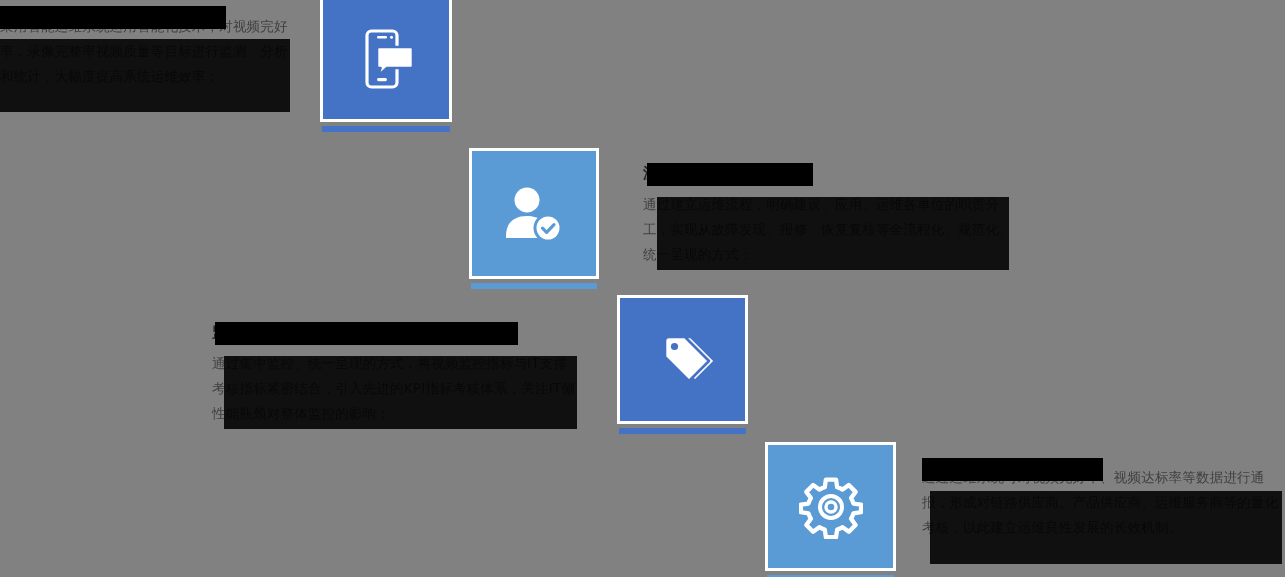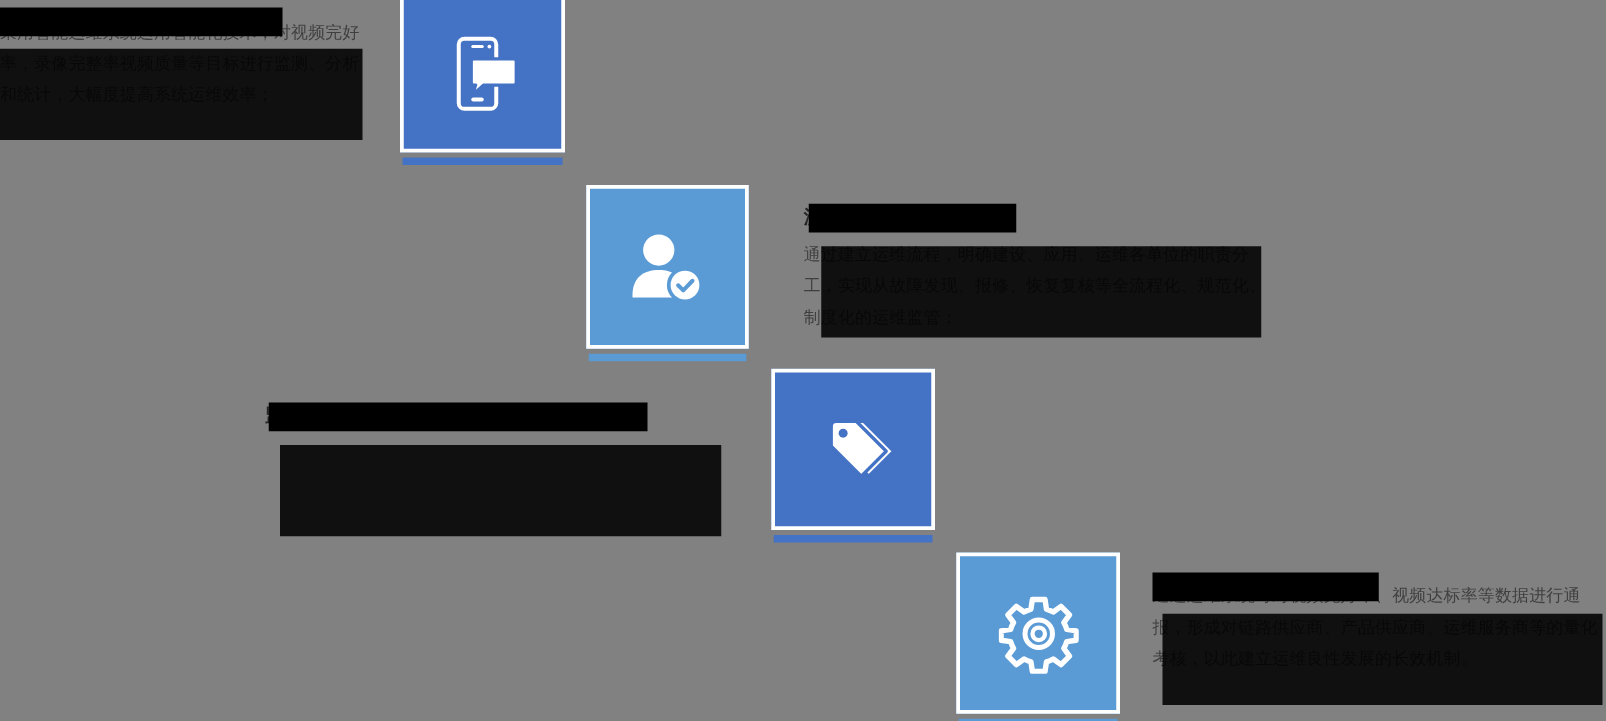--- a/index.html
+++ b/index.html
@@ -155,27 +155,28 @@
 
   <div class="block" id="block-1">
     <div class="block-title"></div>
     <div class="block-body">采用智能运维系统运用智能化技术，对视频完好率，录像完整率视频质量等目标进行监测、分析和统计，大幅度提高系统运维效率；</div>
   </div>
   <div class="redact" id="r1-title"></div>
   <div class="redact-soft" id="r1-body"></div>
 
   <div class="block" id="block-2">
     <div class="block-title">流化</div>
-    <div class="block-body">通过建立运维流程，明确建设、应用、运维各单位的职责分工，实现从故障发现、报修、恢复复核等全流程化、规范化、制度化的运维监管；</div>
+    <div class="block-body">通过建立运维流程，明确建设、应用、运维各单位的职责分工，实现从故障发现、报修、恢复复核等全流程化、规范化、统一呈现的方式；</div>
   </div>
   <div class="redact" id="r2-title"></div>
   <div class="redact-soft" id="r2-body"></div>
 
   <div class="block" id="block-3">
     <div class="block-title">监</div>
+    <div class="block-body">通过集中监控、统一呈现的方式，将视频监控指标与IT支撑考核指标紧密结合，引入先进的KPI指标考核体系，关注IT侧性能瓶颈对整体监控的影响；</div>
   </div>
   <div class="redact" id="r3-title"></div>
   <div class="redact-soft" id="r3-body"></div>
 
   <div class="block" id="block-4">
     <div class="block-title"></div>
     <div class="block-body">通过运维系统可对视频完好率、视频达标率等数据进行通报，形成对链路供应商、产品供应商、运维服务商等的量化考核，以此建立运维良性发展的长效机制。</div>
   </div>
   <div class="redact" id="r4-title"></div>
   <div class="redact-soft" id="r4-body"></div>

